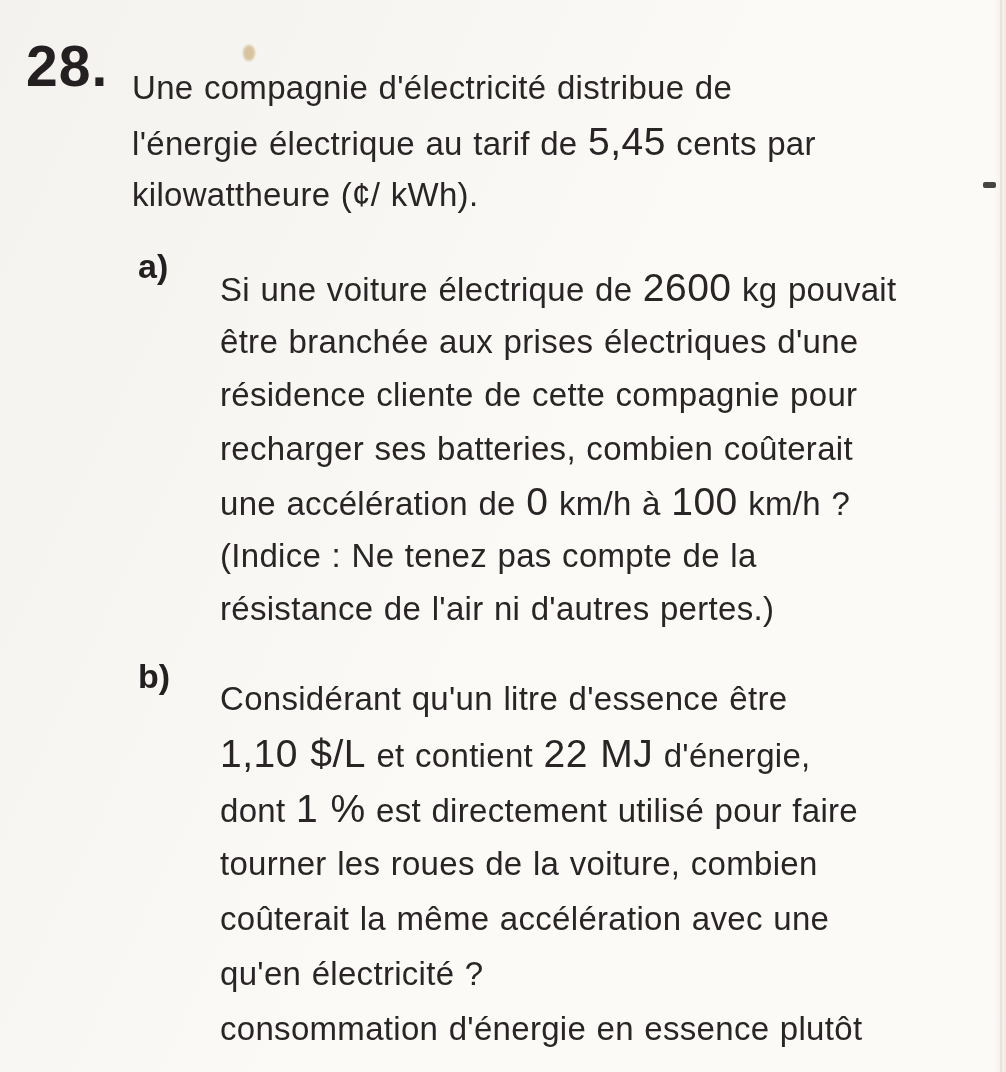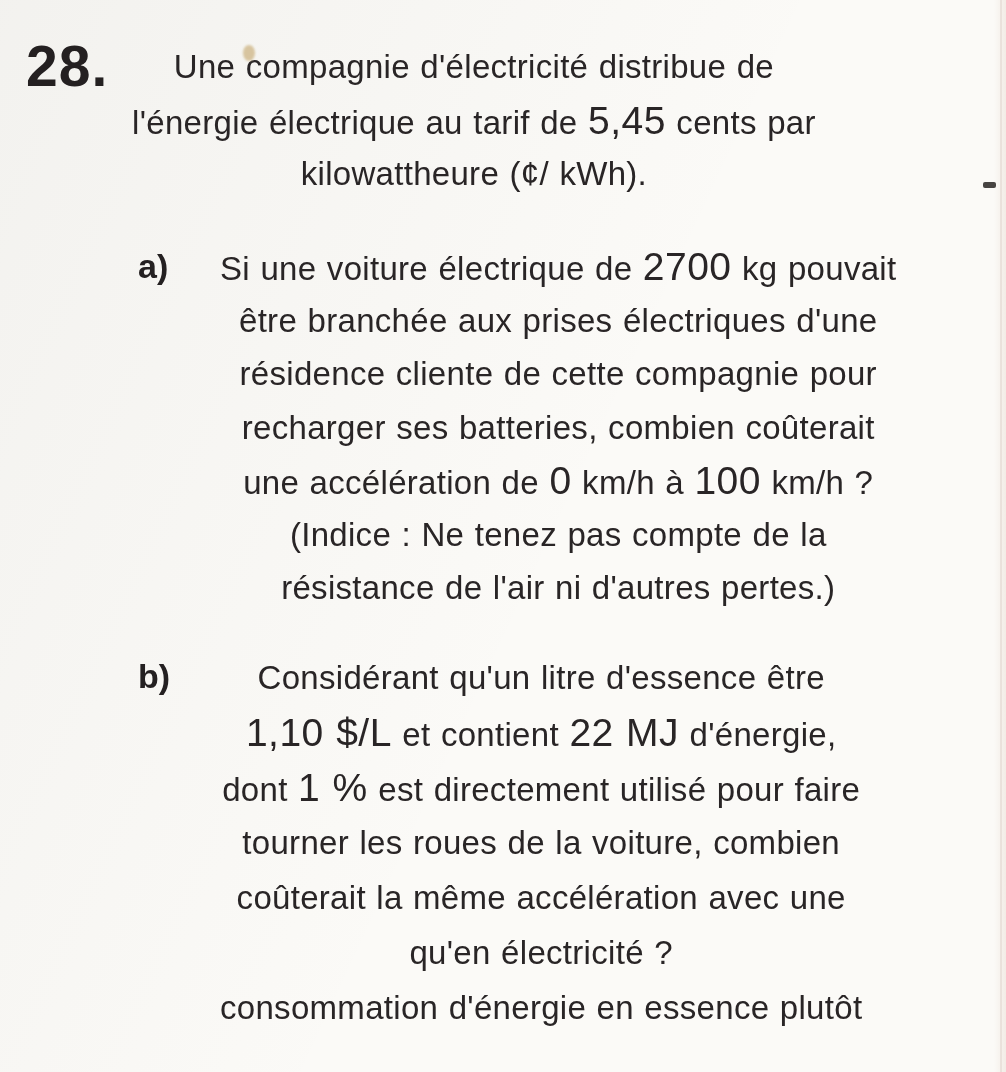--- a/index.html
+++ b/index.html
@@ -8,21 +8,20 @@
     background: #ffffff;
   }
   .page {
     position: relative;
     width: 1006px;
     height: 1072px;
     background: #fbfaf7;
     overflow: hidden;
     font-family: "Liberation Sans", sans-serif;
     color: #292526;
-    text-align: center;
   }
   
   .page::before {
     content: "";
     position: absolute;
     inset: 0;
     background: linear-gradient(115deg, rgba(110,110,105,0.06), rgba(255,255,255,0) 55%);
     pointer-events: none;
   }
   
@@ -43,21 +42,21 @@
     position: absolute;
     left: 26px;
     top: 38px;
     font-size: 57px;
     line-height: 1;
     font-weight: 700;
     letter-spacing: 1px;
     color: #242021;
   }
 
-  .textblock { position: absolute; }
+  .textblock { position: absolute; margin-top: 21px; }
   .intro  { left: 132px; top: 40px; }
   .part-a { left: 220px; top: 240px; }
   .part-b { left: 220px; top: 650px; }
 
   .line {
     height: 53.5px;
     line-height: 53.5px;
     font-size: 33px;
     letter-spacing: 0.3px;
     word-spacing: 1px;
@@ -109,21 +108,21 @@
 
   <div class="textblock intro">
       <div class="line">Une compagnie d'électricité distribue de</div>
       <div class="line">l'énergie électrique au tarif de <span class="num-big">5,45</span> cents par</div>
       <div class="line">kilowattheure (¢/ kWh).</div>
     </div>
 
   <div class="part-label label-a">a)</div>
 
   <div class="textblock part-a">
-      <div class="line">Si une voiture électrique de <span class="num-big">2700</span> kg pouvait</div>
+      <div class="line">Si une voiture électrique de <span class="num-big">2600</span> kg pouvait</div>
       <div class="line">être branchée aux prises électriques d'une</div>
       <div class="line">résidence cliente de cette compagnie pour</div>
       <div class="line">recharger ses batteries, combien coûterait</div>
       <div class="line">une accélération de <span class="num-big">0</span> km/h à <span class="num-big">100</span> km/h ?</div>
       <div class="line">(Indice : Ne tenez pas compte de la</div>
       <div class="line">résistance de l'air ni d'autres pertes.)</div>
     </div>
 
   <div class="part-label label-b">b)</div>
 

